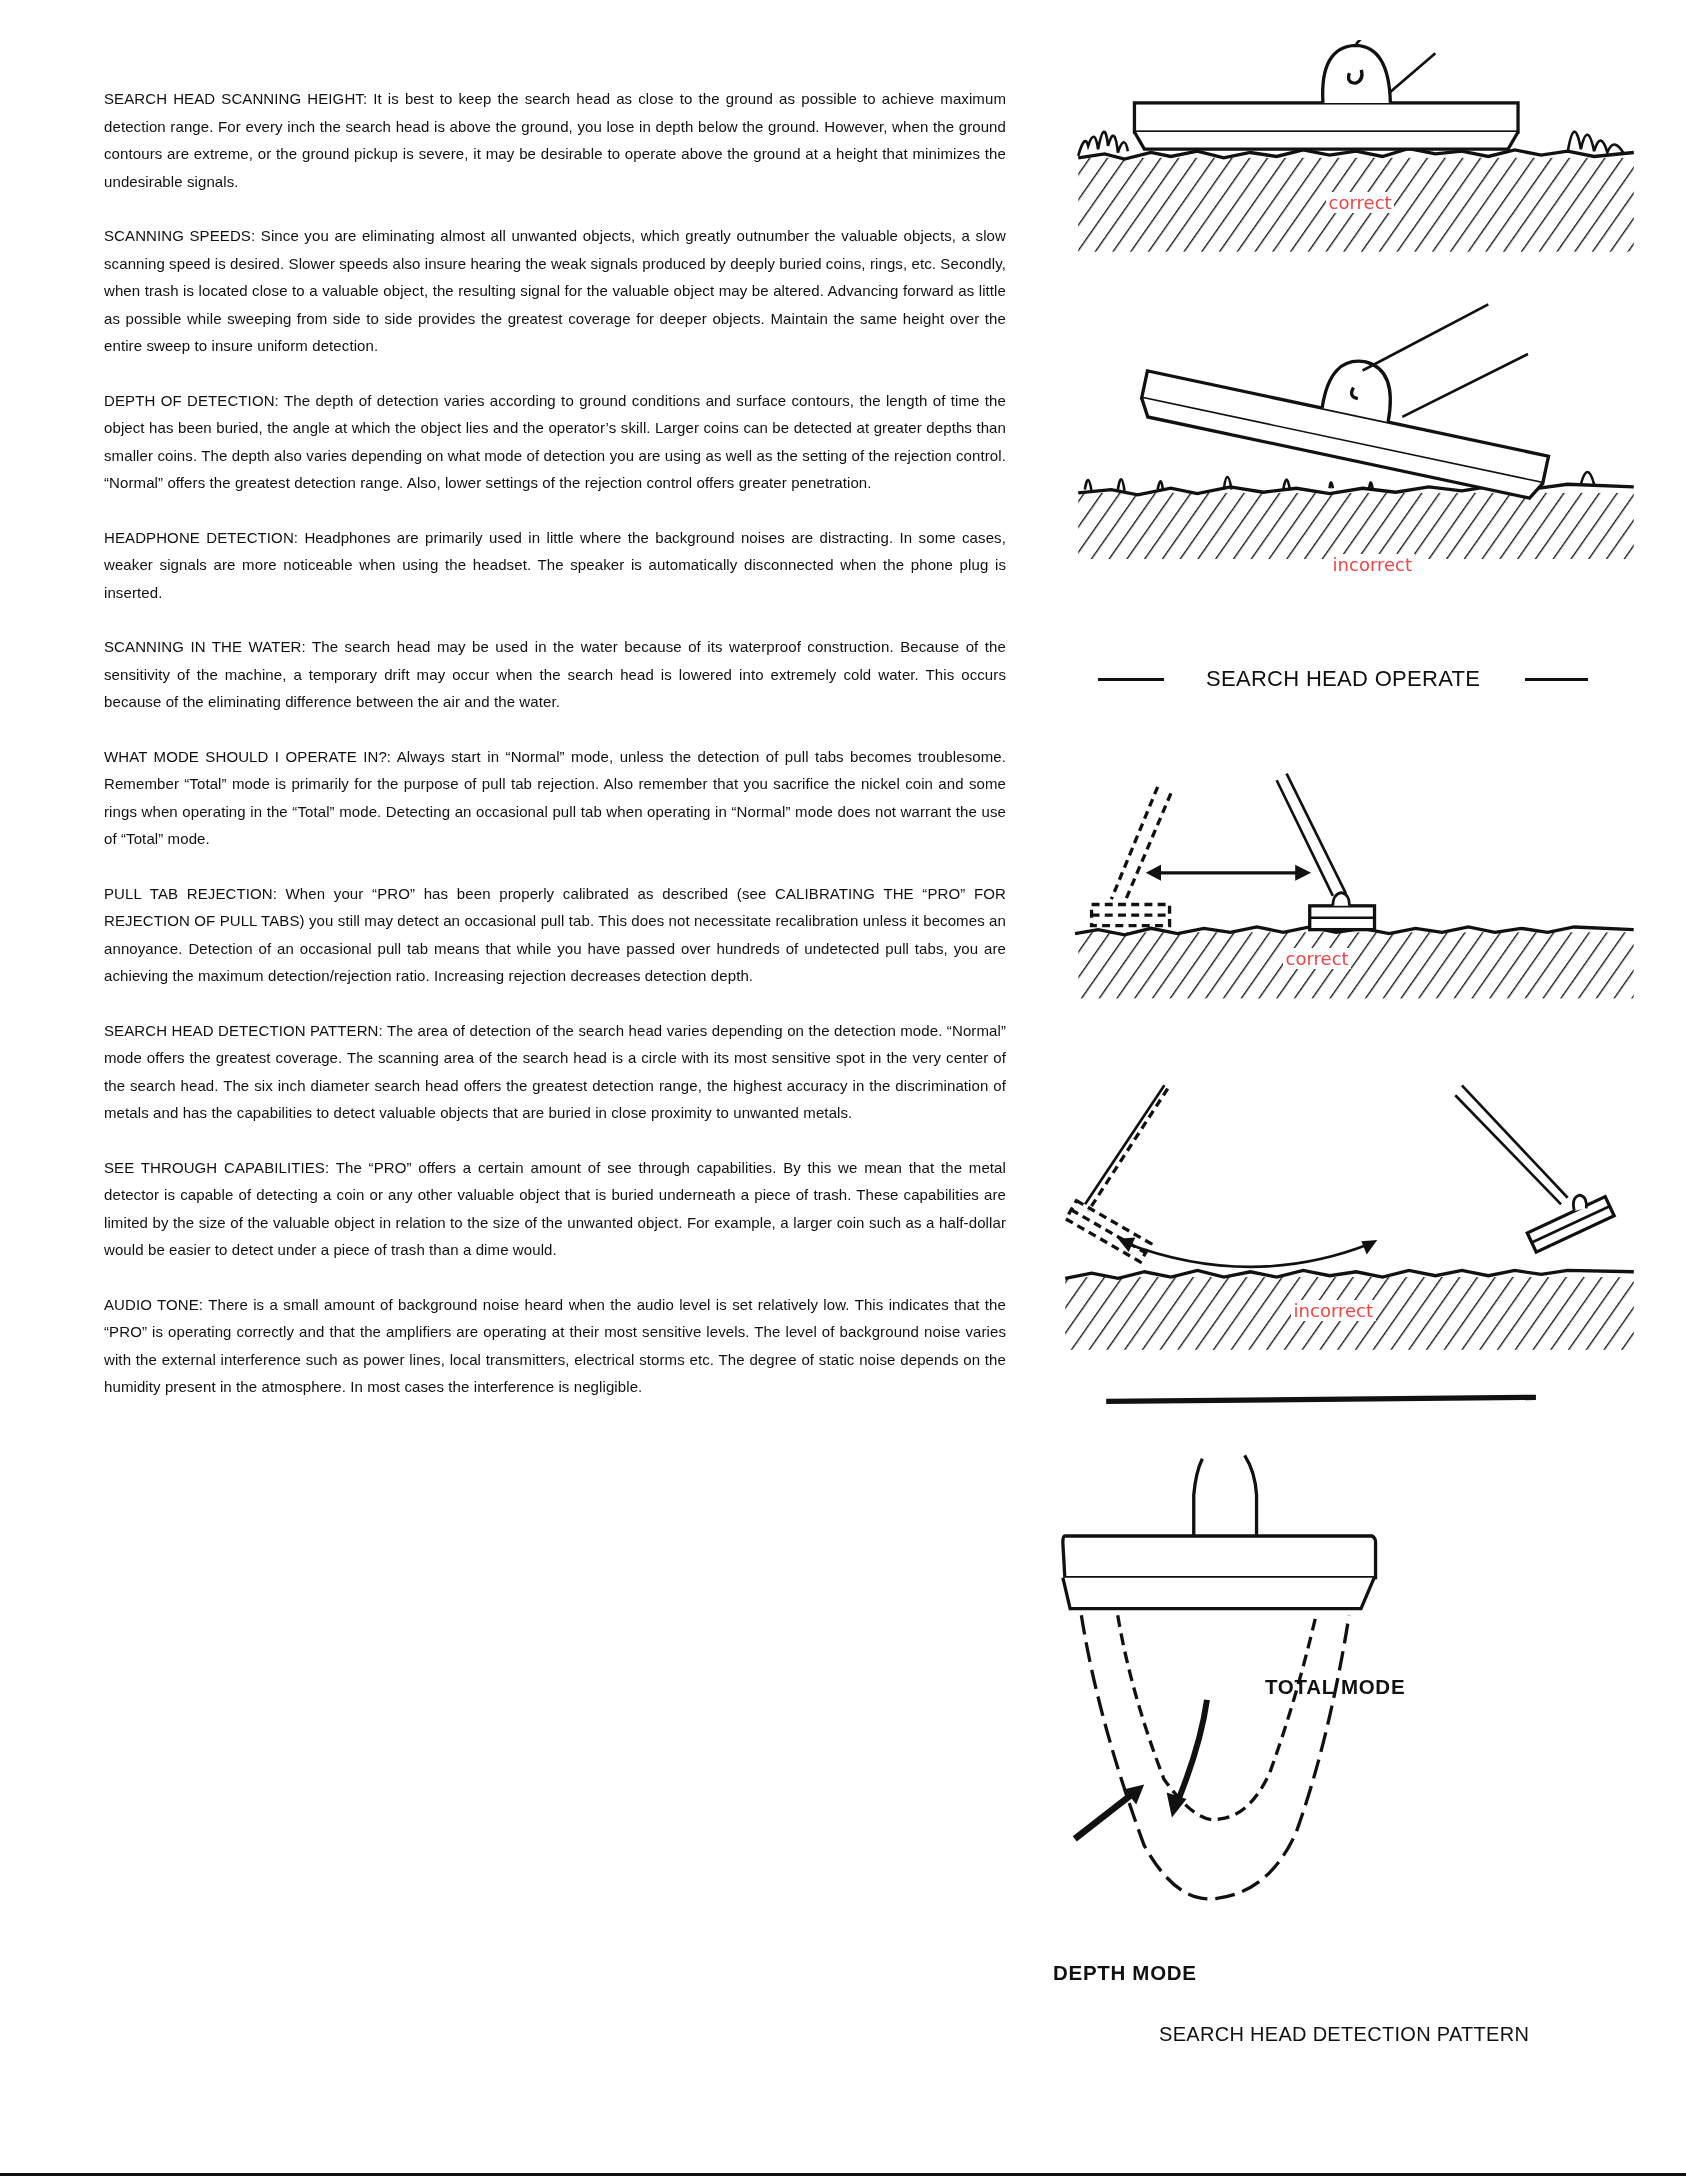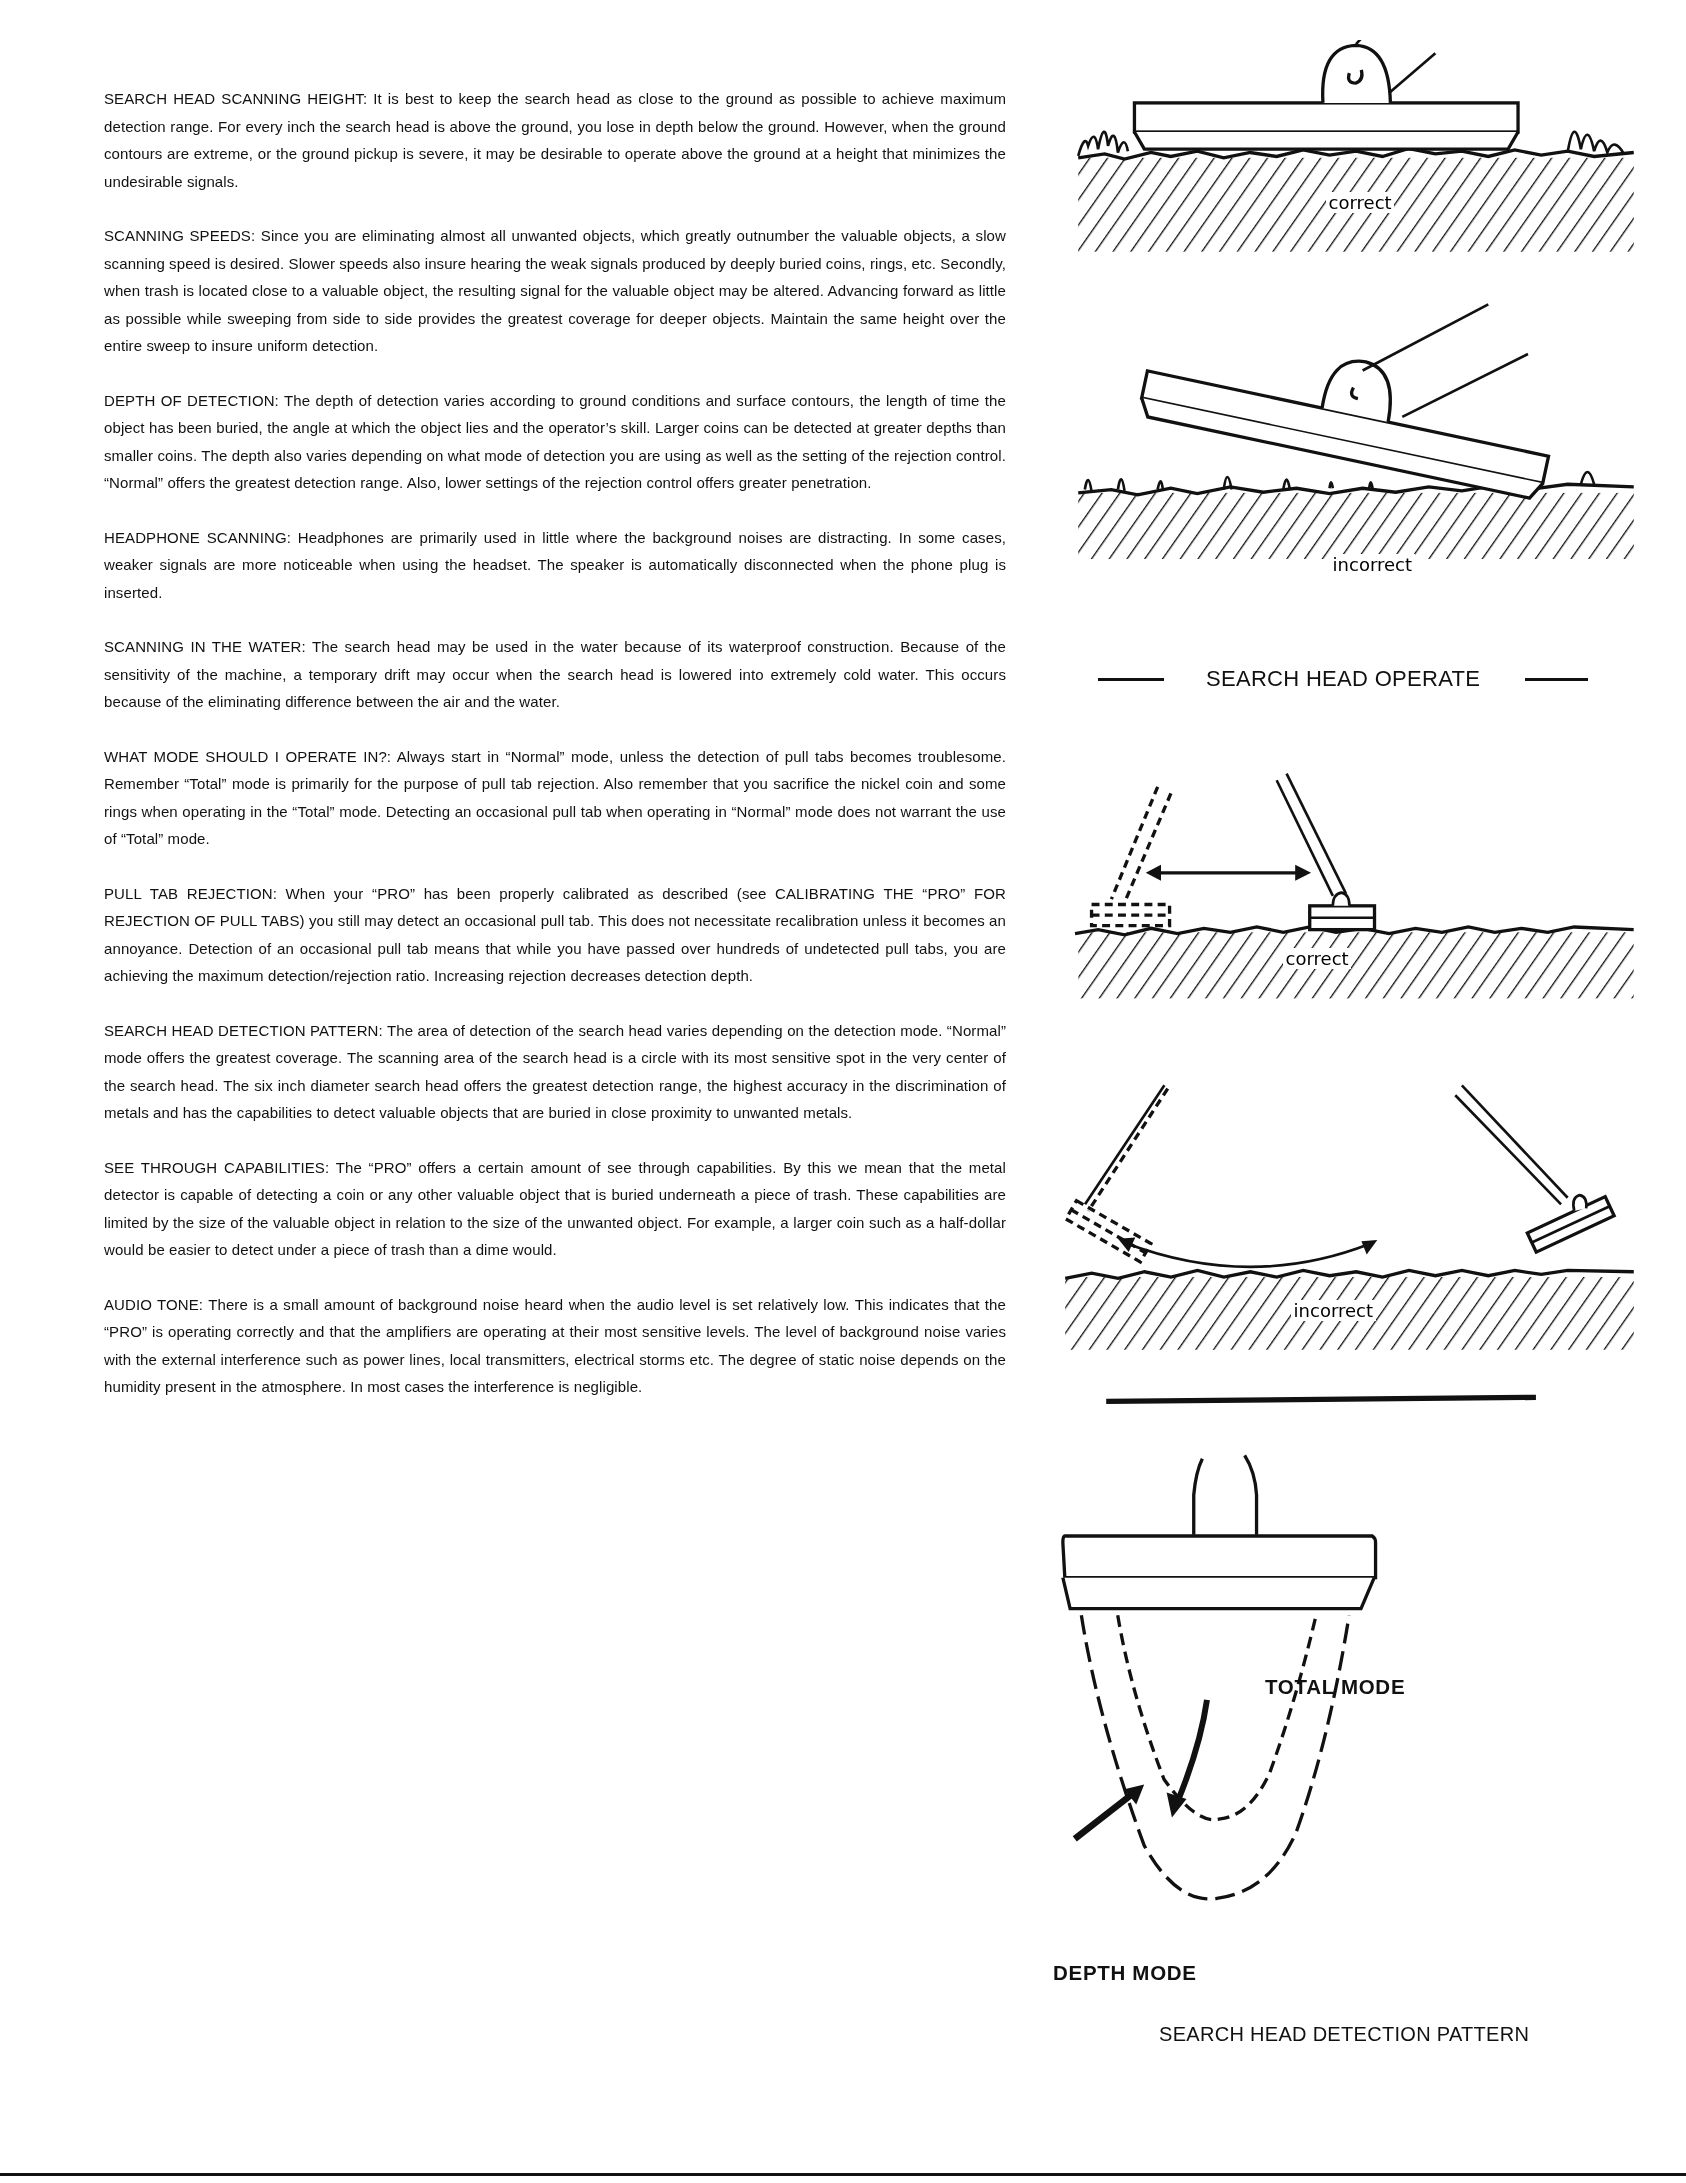--- a/index.html
+++ b/index.html
@@ -8,21 +8,21 @@
   .text-col {
     position: absolute; left: 104px; top: 85px; width: 902px;
     font-family: "Liberation Sans", sans-serif; font-size: 15px; line-height: 27.5px;
     text-align: justify; letter-spacing: 0.1px; color: #111;
   }
   .para { margin: 0 0 27px 0; }
   .para .head { font-weight: normal; }
   .fig { position: absolute; }
   .fig svg { display: block; }
   .fig-label {
-    position: absolute; font-family: "DejaVu Sans", sans-serif; font-size: 18px; color: #000000;
+    position: absolute; font-family: "DejaVu Sans", sans-serif; font-size: 18px; color: #ef4444;
     background: #fff; padding: 0 2.6px;
   }
   .caption {
     position: absolute; font-family: "Liberation Sans", sans-serif; font-size: 22px; color: #111;
     letter-spacing: 0.3px; white-space: nowrap;
   }
   .mode-label {
     position: absolute; font-family: "Liberation Sans", sans-serif; font-size: 20.5px; font-weight: bold;
     letter-spacing: 0.7px; color: #111; white-space: nowrap;
   }
@@ -30,21 +30,21 @@
 </style>
 </head>
 <body>
 
 <div class="page">
 
   <div class="text-col">
     <p class="para"><span class="head">SEARCH HEAD SCANNING HEIGHT:</span> <span>It is best to keep the search head as close to the ground as possible to achieve maximum detection range. For every inch the search head is above the ground, you lose in depth below the ground. However, when the ground contours are extreme, or the ground pickup is severe, it may be desirable to operate above the ground at a height that minimizes the undesirable signals.</span></p>
     <p class="para"><span class="head">SCANNING SPEEDS:</span> <span>Since you are eliminating almost all unwanted objects, which greatly outnumber the valuable objects, a slow scanning speed is desired. Slower speeds also insure hearing the weak signals produced by deeply buried coins, rings, etc. Secondly, when trash is located close to a valuable object, the resulting signal for the valuable object may be altered. Advancing forward as little as possible while sweeping from side to side provides the greatest coverage for deeper objects. Maintain the same height over the entire sweep to insure uniform detection.</span></p>
     <p class="para"><span class="head">DEPTH OF DETECTION:</span> <span>The depth of detection varies according to ground conditions and surface contours, the length of time the object has been buried, the angle at which the object lies and the operator’s skill. Larger coins can be detected at greater depths than smaller coins. The depth also varies depending on what mode of detection you are using as well as the setting of the rejection control. “Normal” offers the greatest detection range. Also, lower settings of the rejection control offers greater penetration.</span></p>
-    <p class="para"><span class="head">HEADPHONE SCANNING:</span> <span>Headphones are primarily used in little where the background noises are distracting. In some cases, weaker signals are more noticeable when using the headset. The speaker is automatically disconnected when the phone plug is inserted.</span></p>
+    <p class="para"><span class="head">HEADPHONE DETECTION:</span> <span>Headphones are primarily used in little where the background noises are distracting. In some cases, weaker signals are more noticeable when using the headset. The speaker is automatically disconnected when the phone plug is inserted.</span></p>
     <p class="para"><span class="head">SCANNING IN THE WATER:</span> <span>The search head may be used in the water because of its waterproof construction. Because of the sensitivity of the machine, a temporary drift may occur when the search head is lowered into extremely cold water. This occurs because of the eliminating difference between the air and the water.</span></p>
     <p class="para"><span class="head">WHAT MODE SHOULD I OPERATE IN?:</span> <span>Always start in “Normal” mode, unless the detection of pull tabs becomes troublesome. Remember “Total” mode is primarily for the purpose of pull tab rejection. Also remember that you sacrifice the nickel coin and some rings when operating in the “Total” mode. Detecting an occasional pull tab when operating in “Normal” mode does not warrant the use of “Total” mode.</span></p>
     <p class="para"><span class="head">PULL TAB REJECTION:</span> <span>When your “PRO” has been properly calibrated as described (see CALIBRATING THE “PRO” FOR REJECTION OF PULL TABS) you still may detect an occasional pull tab. This does not necessitate recalibration unless it becomes an annoyance. Detection of an occasional pull tab means that while you have passed over hundreds of undetected pull tabs, you are achieving the maximum detection/rejection ratio. Increasing rejection decreases detection depth.</span></p>
     <p class="para"><span class="head">SEARCH HEAD DETECTION PATTERN:</span> <span>The area of detection of the search head varies depending on the detection mode. “Normal” mode offers the greatest coverage. The scanning area of the search head is a circle with its most sensitive spot in the very center of the search head. The six inch diameter search head offers the greatest detection range, the highest accuracy in the discrimination of metals and has the capabilities to detect valuable objects that are buried in close proximity to unwanted metals.</span></p>
     <p class="para"><span class="head">SEE THROUGH CAPABILITIES:</span> <span>The “PRO” offers a certain amount of see through capabilities. By this we mean that the metal detector is capable of detecting a coin or any other valuable object that is buried underneath a piece of trash. These capabilities are limited by the size of the valuable object in relation to the size of the unwanted object. For example, a larger coin such as a half-dollar would be easier to detect under a piece of trash than a dime would.</span></p>
     <p class="para"><span class="head">AUDIO TONE:</span> <span>There is a small amount of background noise heard when the audio level is set relatively low. This indicates that the “PRO” is operating correctly and that the amplifiers are operating at their most sensitive levels. The level of background noise varies with the external interference such as power lines, local transmitters, electrical storms etc. The degree of static noise depends on the humidity present in the atmosphere. In most cases the interference is negligible.</span></p>
   </div>
 
   <div class="fig" style="left:1065px; top:40px; width:582px; height:225px;">
     <svg width="582" height="225" viewBox="0 0 880 340">

